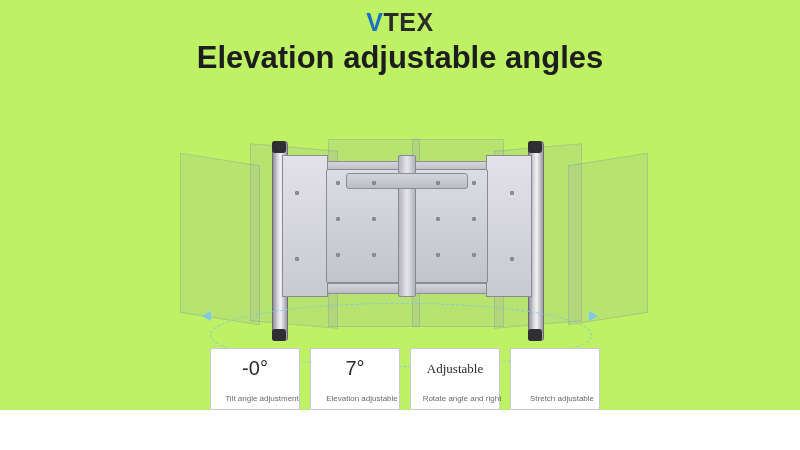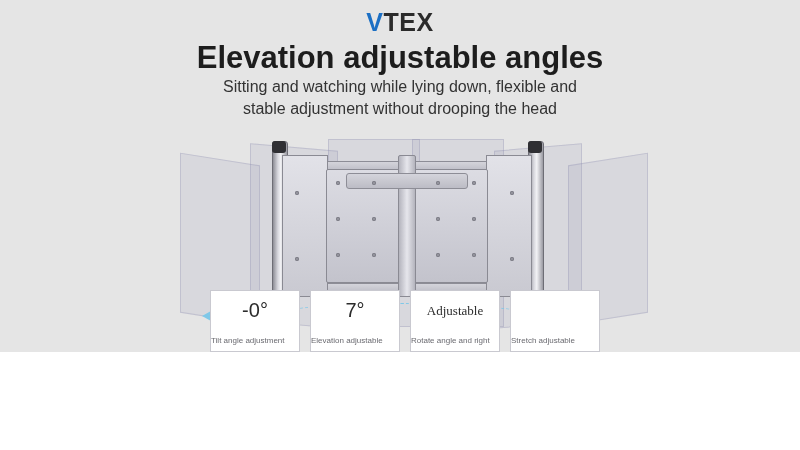--- a/index.html
+++ b/index.html
@@ -6,22 +6,22 @@
     margin: 0;
     padding: 0;
     background: #ffffff;
   }
   body {
     font-family: "Liberation Sans", sans-serif;
   }
   #page {
     position: relative;
     width: 800px;
-    height: 352px;
-    background: #e5e5e5;
+    height: 410px;
+    background: #bef264;
     overflow: hidden;
   }
 
   
   .brand {
     position: absolute;
     top: 8px;
     left: 0;
     width: 100%;
     text-align: center;
@@ -179,44 +179,40 @@
     line-height: 26px;
     white-space: nowrap;
   }
   .card .value.small {
     font-size: 13px;
     line-height: 28px;
     font-family: Liberation Serif, serif;
   }
   .card .label {
     position: absolute;
-    left: 0;
+    left: 7px;
     bottom: 6px;
     width: 100%;
-    text-align: left;
+    text-align: center;
     font-size: 8px;
     color: #6a6a70;
     white-space: nowrap;
   }
 </style>
 </head>
 <body>
 
 <div id="page">
 
   <div class="brand">
     <span class="v">V</span><span class="rest">TEX</span>
   </div>
 
   <div class="headline">Elevation adjustable angles</div>
 
-  <div class="subline">
-    <div>Sitting and watching while lying down, flexible and</div>
-    <div>stable adjustment without drooping the head</div>
-  </div>
 
   <div class="stage">
 
     <div class="panel" style="left:30px; top:34px; width:78px; height:158px; transform: skewY(9deg);"></div>
     <div class="panel" style="left:100px; top:22px; width:86px; height:176px; transform: skewY(5deg);"></div>
     <div class="panel" style="left:178px; top:14px; width:90px; height:186px;"></div>
     <div class="panel" style="left:262px; top:14px; width:90px; height:186px;"></div>
     <div class="panel" style="left:344px; top:22px; width:86px; height:176px; transform: skewY(-5deg);"></div>
     <div class="panel" style="left:418px; top:34px; width:78px; height:158px; transform: skewY(-9deg);"></div>
 

